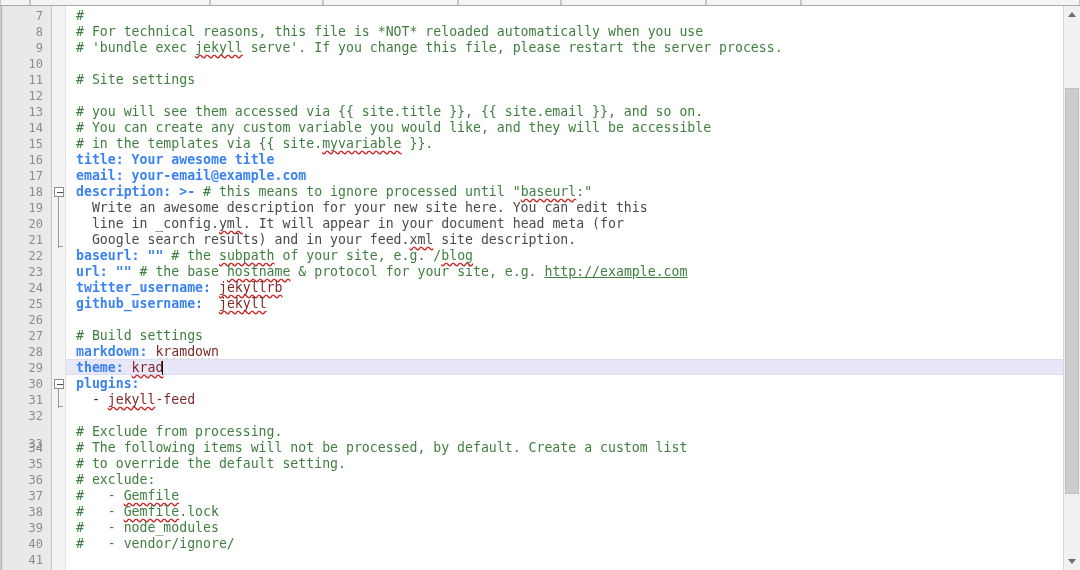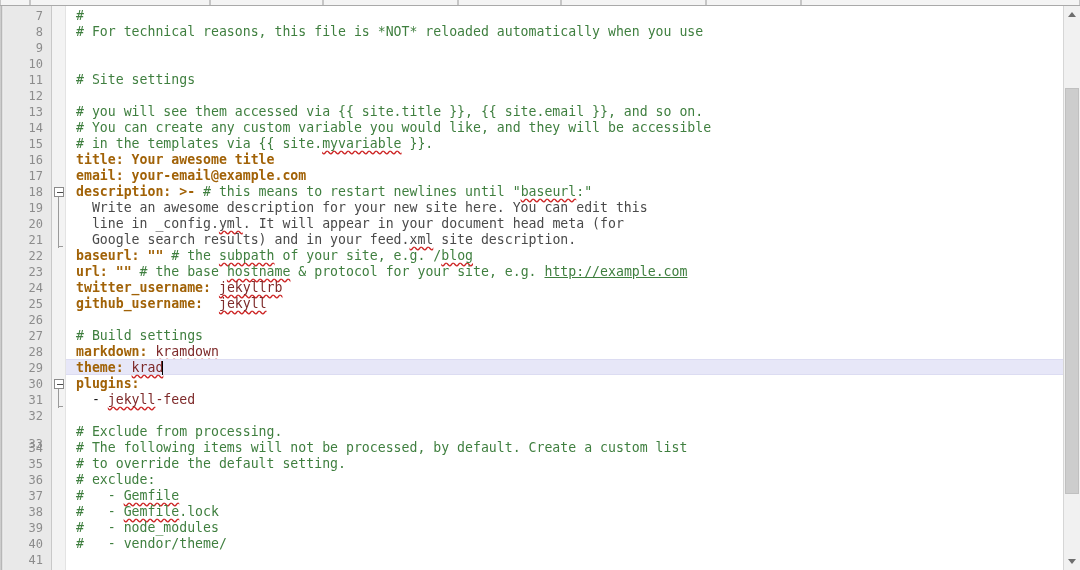--- a/index.html
+++ b/index.html
@@ -132,21 +132,21 @@
     left: 0;
     width: 100%;
     height: 16px;
     background: #e7e7f8;
     border-top: 1px solid #dcdcf2;
     border-bottom: 1px solid #dcdcf2;
   }
 
   
   .t-comment { color: #3f7f3f; }
-  .t-key     { color: #a16207; font-weight: bold; }
+  .t-key     { color: #3b82f6; font-weight: bold; }
   .t-value   { color: #7e2a2a; }
   .t-plain   { color: #4a4a4a; }
   .t-link    { color: #3f7f3f; text-decoration: underline; }
   .t-bullet  { color: #1a1a1a; }
 
   
   .sq {
     text-decoration: underline wavy #cc2222;
     text-decoration-skip-ink: none;
     text-underline-offset: 2px;
@@ -260,28 +260,29 @@
         <div class="fold-foot" style="top: 240px;"></div>
         <div class="fold-box" style="top: 373px;"></div>
         <div class="fold-line" style="top: 383px; height: 3px;"></div>
         <div class="fold-line" style="top: 386px; height: 16px;"></div>
         <div class="fold-foot" style="top: 400px;"></div>
       </div>
 
     <div class="code-area" id="code-area">
         <div class="code-line" style="top: 2px;"><span class="t-comment">#</span></div>
         <div class="code-line" style="top: 18px;"><span class="t-comment"># For technical reasons, this file is *NOT* reloaded automatically when you use</span></div>
+        <div class="code-line" style="top: 34px;"><span class="t-comment"># 'bundle exec </span><span class="t-comment sq">jekyll</span><span class="t-comment"> serve'. If you change this file, please restart the server process.</span></div>
         <div class="code-line" style="top: 50px;"></div>
         <div class="code-line" style="top: 66px;"><span class="t-comment"># Site settings</span></div>
         <div class="code-line" style="top: 98px;"><span class="t-comment"># you will see them accessed via {{ site.title }}, {{ site.email }}, and so on.</span></div>
         <div class="code-line" style="top: 114px;"><span class="t-comment"># You can create any custom variable you would like, and they will be accessible</span></div>
         <div class="code-line" style="top: 130px;"><span class="t-comment"># in the templates via {{ site.</span><span class="t-comment sq">myvariable</span><span class="t-comment"> }}.</span></div>
         <div class="code-line" style="top: 146px;"><span class="t-key">title:</span><span class="t-key"> Your awesome title</span></div>
         <div class="code-line" style="top: 162px;"><span class="t-key">email:</span><span class="t-key"> your-email@example.com</span></div>
-        <div class="code-line" style="top: 178px;"><span class="t-key">description:</span><span class="t-key"> &gt;- </span><span class="t-comment"># this means to restart newlines until "</span><span class="t-comment sq">baseurl</span><span class="t-comment">:"</span></div>
+        <div class="code-line" style="top: 178px;"><span class="t-key">description:</span><span class="t-key"> &gt;- </span><span class="t-comment"># this means to ignore processed until "</span><span class="t-comment sq">baseurl</span><span class="t-comment">:"</span></div>
         <div class="code-line" style="top: 194px;"><span class="t-plain">  Write an awesome description for your new site here. You can edit this</span></div>
         <div class="code-line" style="top: 210px;"><span class="t-plain">  line in _config.</span><span class="t-plain sq">yml</span><span class="t-plain">. It will appear in your document head meta (for</span></div>
         <div class="code-line" style="top: 226px;"><span class="t-plain">  Google search results) and in your feed.</span><span class="t-plain sq">xml</span><span class="t-plain"> site description.</span></div>
         <div class="code-line" style="top: 242px;"><span class="t-key">baseurl:</span><span class="t-key"> "" </span><span class="t-comment"># the </span><span class="t-comment sq">subpath</span><span class="t-comment"> of your site, e.g. /</span><span class="t-comment sq">blog</span></div>
         <div class="code-line" style="top: 258px;"><span class="t-key">url:</span><span class="t-key"> "" </span><span class="t-comment"># the base </span><span class="t-comment sq">hostname</span><span class="t-comment"> &amp; protocol for your site, e.g. </span><span class="t-link">http://example.com</span></div>
         <div class="code-line" style="top: 274px;"><span class="t-key">twitter_username:</span><span class="t-value"> </span><span class="t-value sq">jekyllrb</span></div>
         <div class="code-line" style="top: 290px;"><span class="t-key">github_username:</span><span class="t-value">  </span><span class="t-value sq">jekyll</span></div>
         <div class="code-line" style="top: 306px;"></div>
         <div class="code-line" style="top: 322px;"><span class="t-comment"># Build settings</span></div>
         <div class="code-line" style="top: 338px;"><span class="t-key">markdown:</span><span class="t-value"> </span><span class="t-value sq">kramdown</span></div>
@@ -290,21 +291,21 @@
         <div class="code-line" style="top: 370px;"><span class="t-key">plugins:</span></div>
         <div class="code-line" style="top: 386px;"><span class="t-bullet">  - </span><span class="t-value sq">jekyll</span><span class="t-value">-feed</span></div>
         <div class="code-line" style="top: 402px;"></div>
         <div class="code-line" style="top: 434px;"><span class="t-comment"># The following items will not be processed, by default. Create a custom list</span></div>
         <div class="code-line" style="top: 418px;"><span class="t-comment"># Exclude from processing.</span></div>
         <div class="code-line" style="top: 450px;"><span class="t-comment"># to override the default setting.</span></div>
         <div class="code-line" style="top: 466px;"><span class="t-comment"># exclude:</span></div>
         <div class="code-line" style="top: 482px;"><span class="t-comment">#   - </span><span class="t-comment sq">Gemfile</span></div>
         <div class="code-line" style="top: 498px;"><span class="t-comment">#   - </span><span class="t-comment sq">Gemfile</span><span class="t-comment">.lock</span></div>
         <div class="code-line" style="top: 514px;"><span class="t-comment">#   - node_modules</span></div>
-        <div class="code-line" style="top: 530px;"><span class="t-comment">#   - vendor/theme/</span></div>
+        <div class="code-line" style="top: 530px;"><span class="t-comment">#   - vendor/ignore/</span></div>
       </div>
 
     <div class="vscroll">
       <div class="vs-btn up">
         <span class="chev up"></span>
       </div>
       <div class="vs-thumb" id="vs-thumb" style="top: 82px; height: 406px;"></div>
       <div class="vs-btn down">
         <span class="chev down"></span>
       </div>

